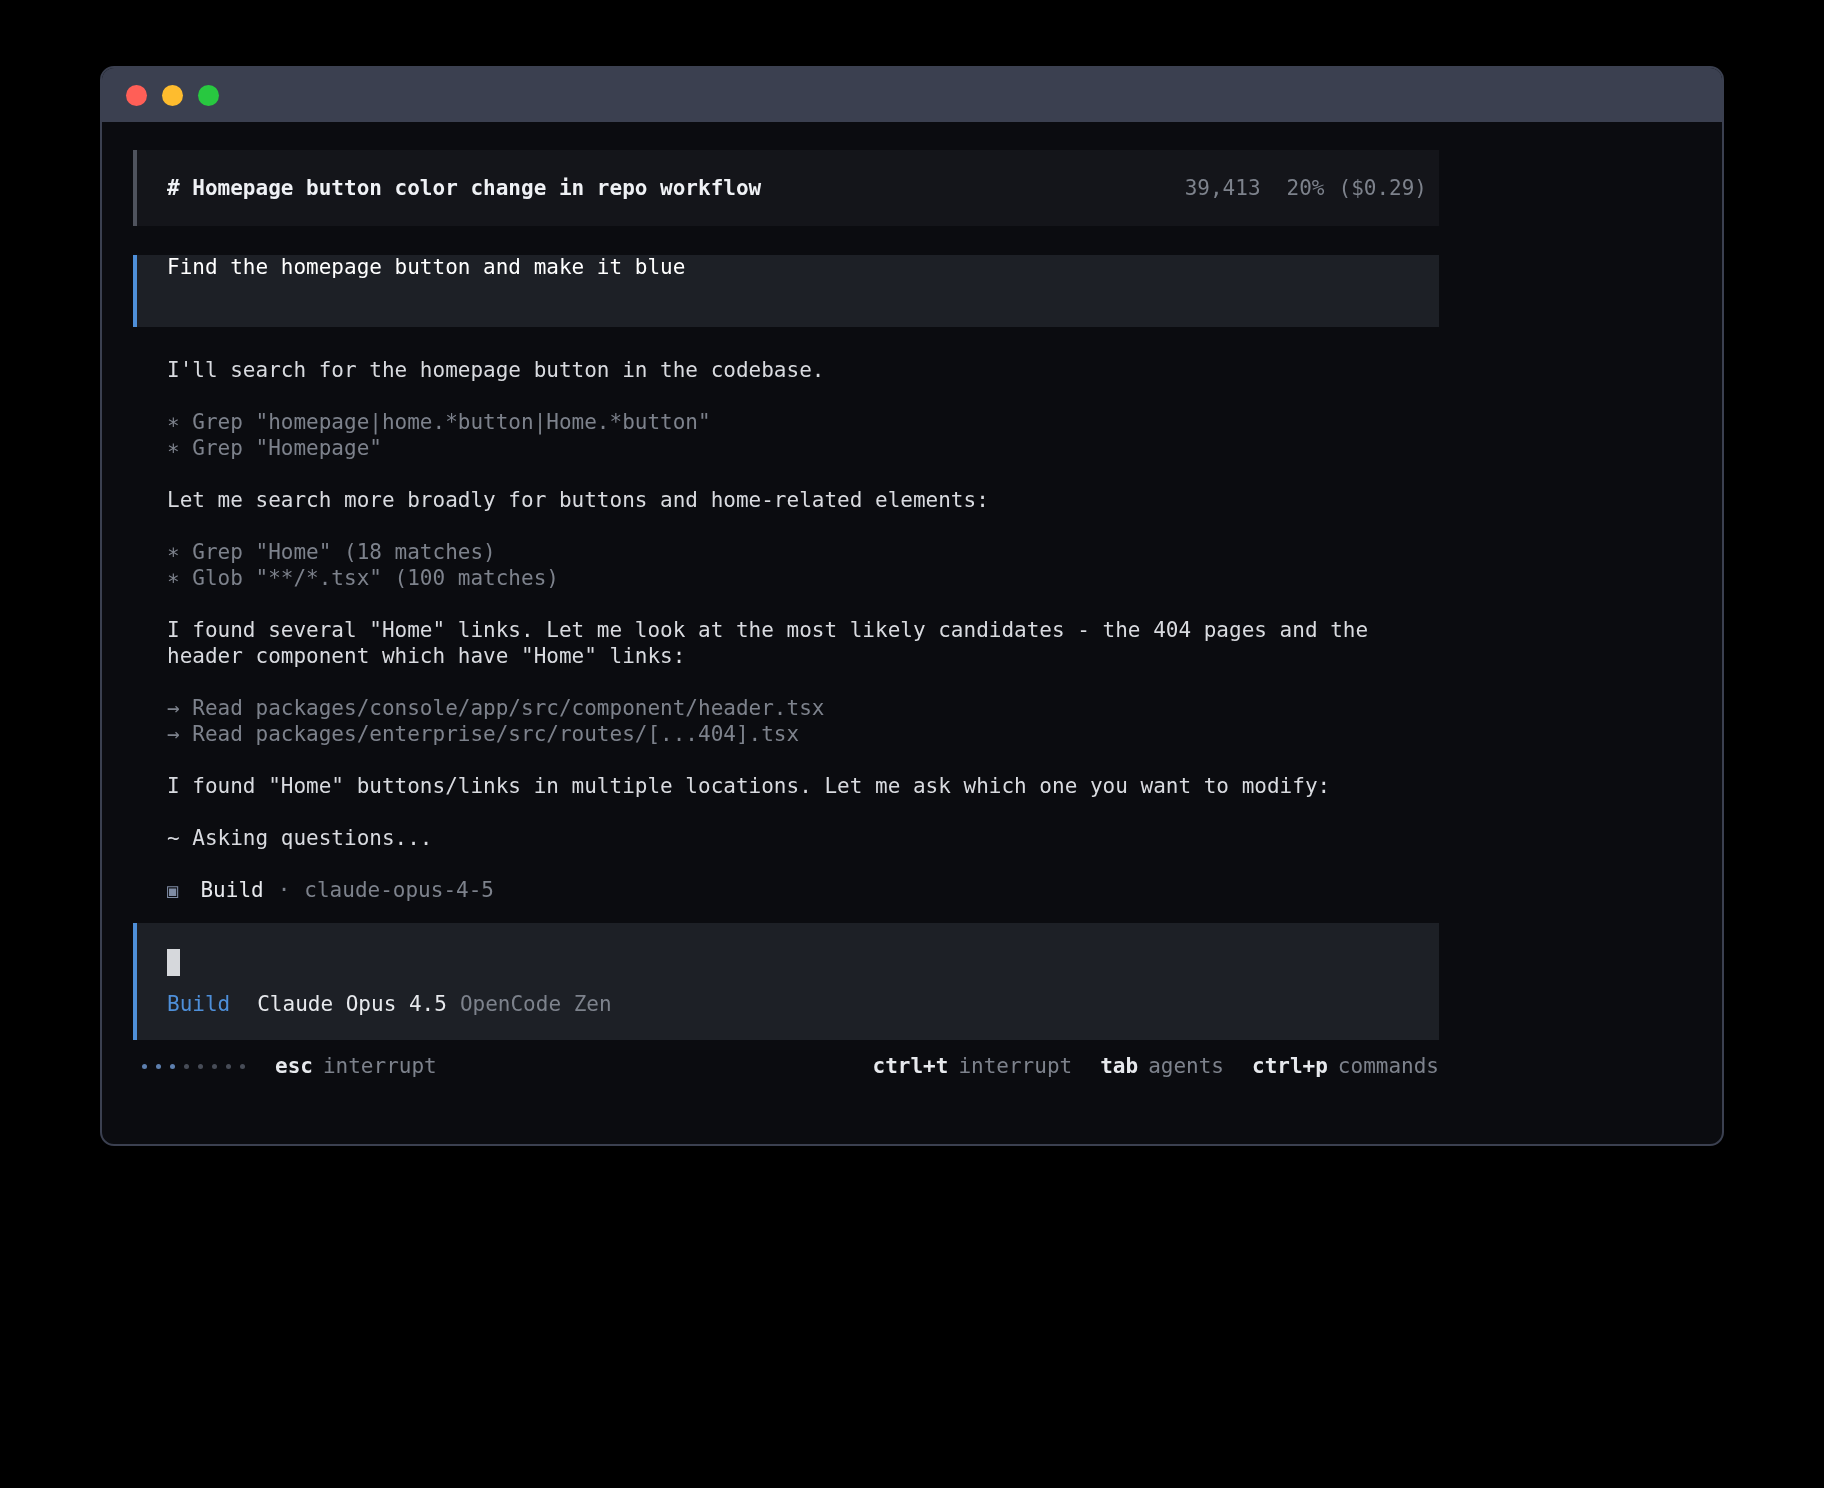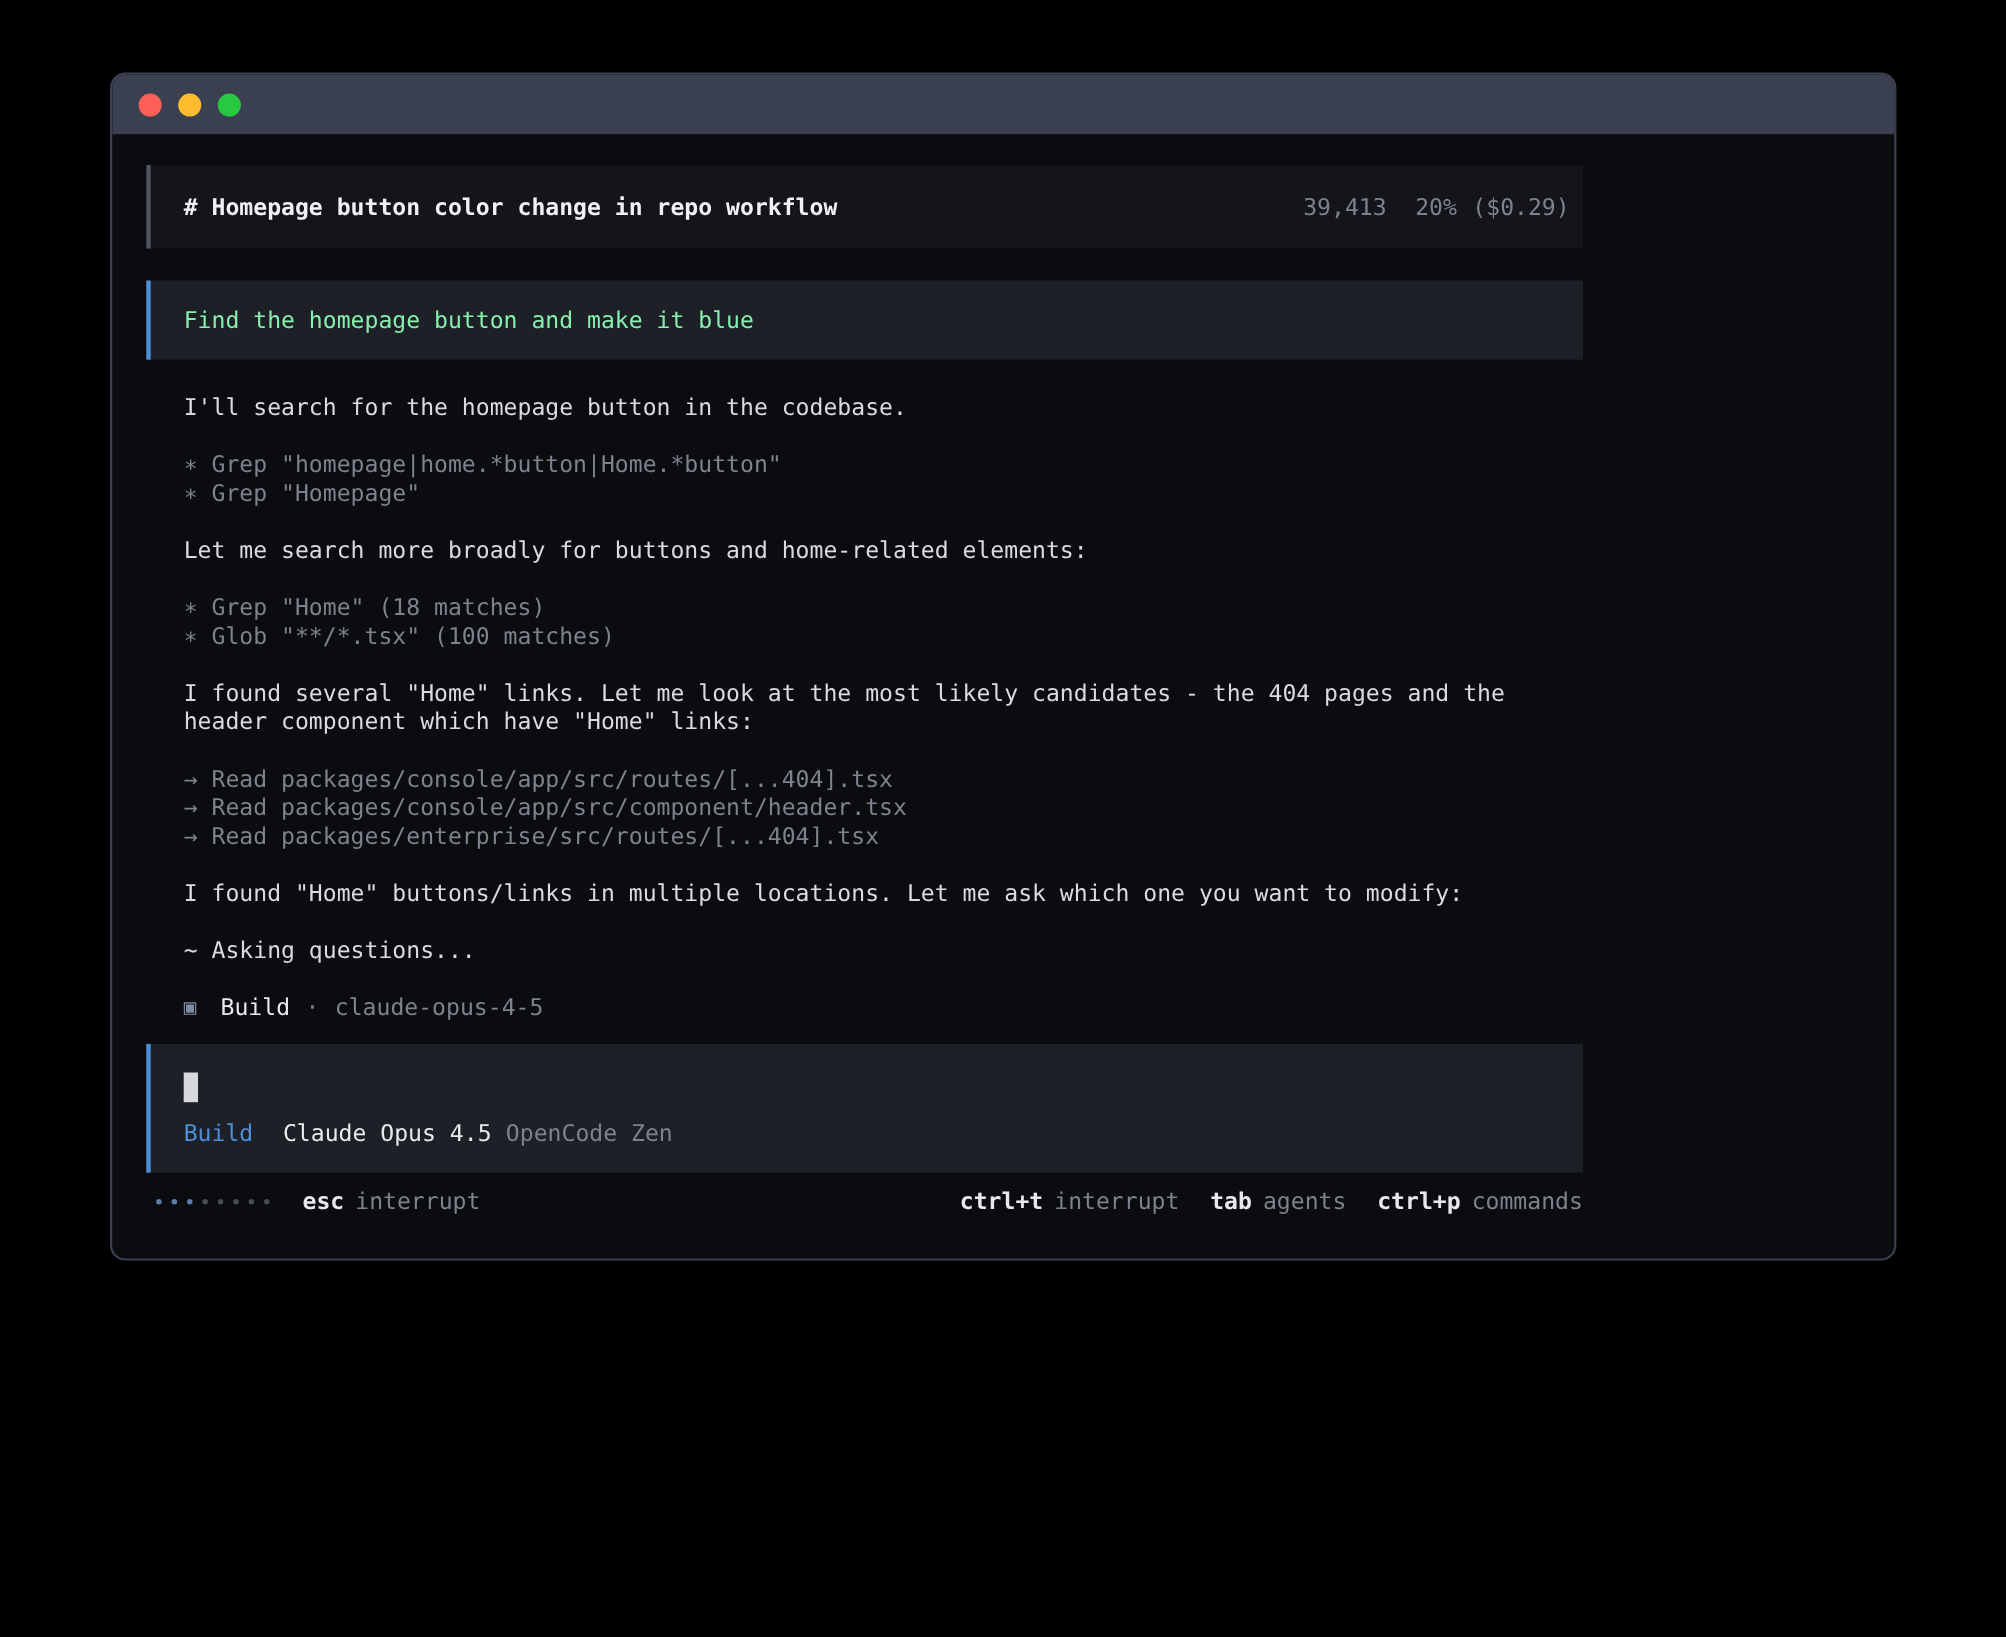--- a/index.html
+++ b/index.html
@@ -26,22 +26,22 @@
 
   .session-header { height:76px; background:#14151a; border-left:4px solid #4f535d;
                     display:flex; align-items:center; justify-content:space-between;
                     padding:0 12px 0 30px; font-size:21px; }
   .session-title { font-weight:bold; color:#eff1f5; }
   .session-meta { color:#7d828c; white-space:nowrap; }
   .session-meta .m2 { margin-left:26px;text-align:center; }
   .session-meta .m3 { margin-left:14px; }
 
   .user-msg { margin-top:29px; height:72px; background:#1d2026;
-              border-left:4px solid #4e8fd9; display:flex; align-items:center;
-              padding-left:30px; font-size:21px; color:#86efac; }
+              border-left:4px solid #4e8fd9; display:flex; align-items:flex-start;
+              padding-left:30px; font-size:21px; color:#ffffff; }
 
   .transcript { margin-top:30px; font-size:21px; line-height:26px; }
   .group { margin-top:26px; }
   .group:first-child { margin-top:0; }
   .para { color:#d9dbe0; padding-left:34px; }
   .tool-line { color:#7d828c; padding-left:34px; white-space:pre; }
 
   .agent-row { margin-top:26px; padding-left:34px; display:flex; align-items:center; }
   .agent-icon { color:#7e8ba3; margin-right:22px; font-size:19px; }
   .agent-name { color:#e7e9ed; }
@@ -108,21 +108,20 @@
       <div class="group">
         <div class="tool-line">∗ Grep "Home" (18 matches)</div>
         <div class="tool-line">∗ Glob "**/*.tsx" (100 matches)</div>
       </div>
 
       <div class="group">
         <div class="para">I found several "Home" links. Let me look at the most likely candidates - the 404 pages and the header component which have "Home" links:</div>
       </div>
 
       <div class="group">
-        <div class="tool-line">→ Read packages/console/app/src/routes/[...404].tsx</div>
         <div class="tool-line">→ Read packages/console/app/src/component/header.tsx</div>
         <div class="tool-line">→ Read packages/enterprise/src/routes/[...404].tsx</div>
       </div>
 
       <div class="group">
         <div class="para">I found "Home" buttons/links in multiple locations. Let me ask which one you want to modify:</div>
       </div>
 
       <div class="group">
         <div class="para">~ Asking questions...</div>

